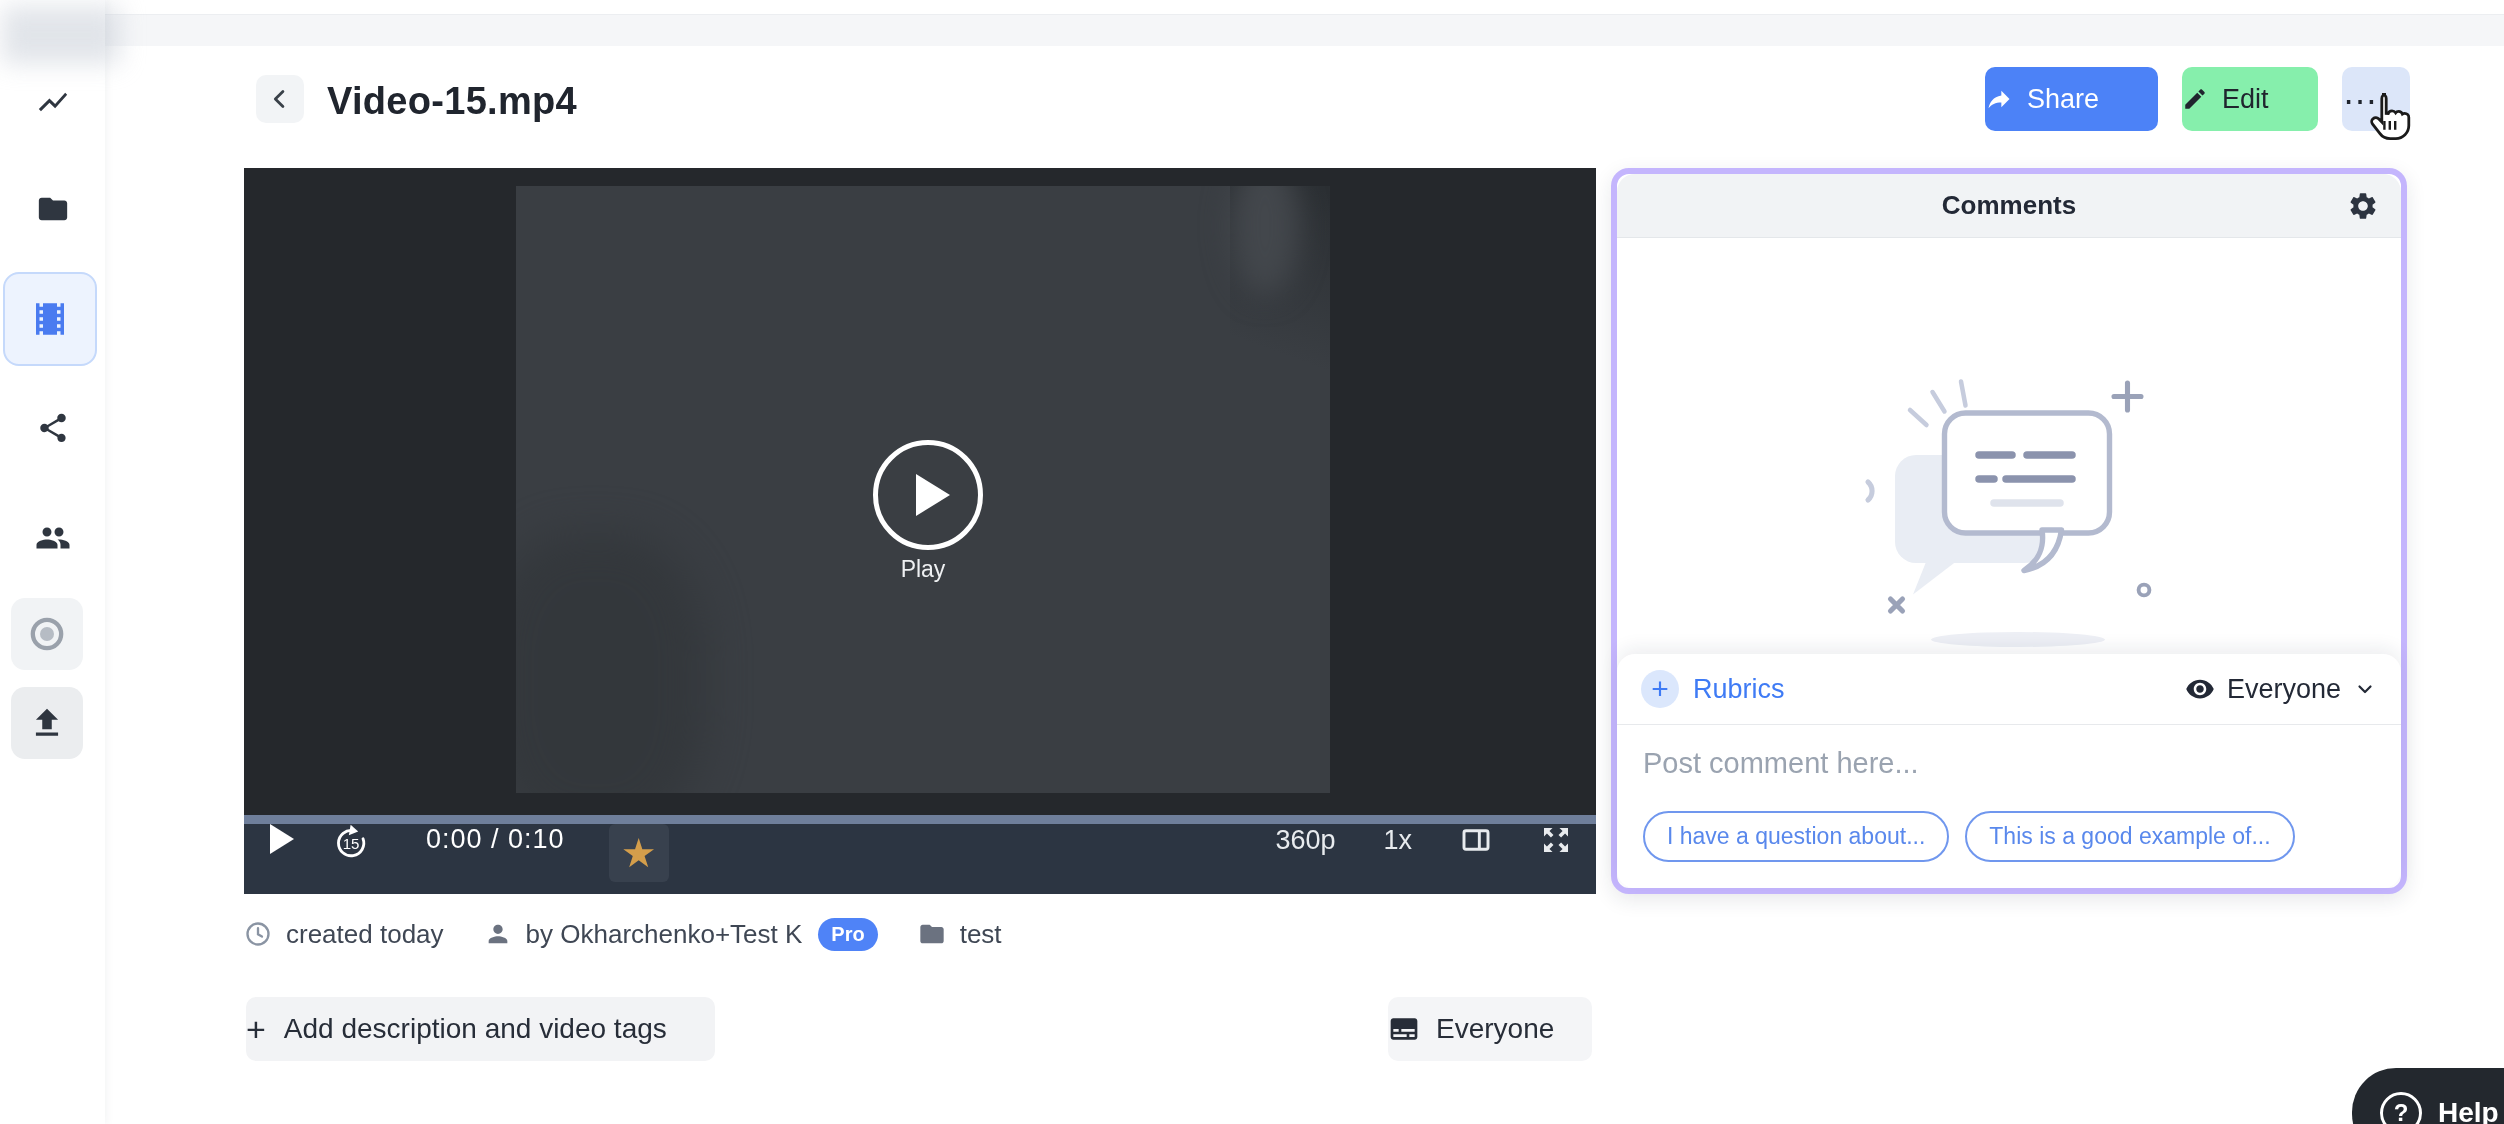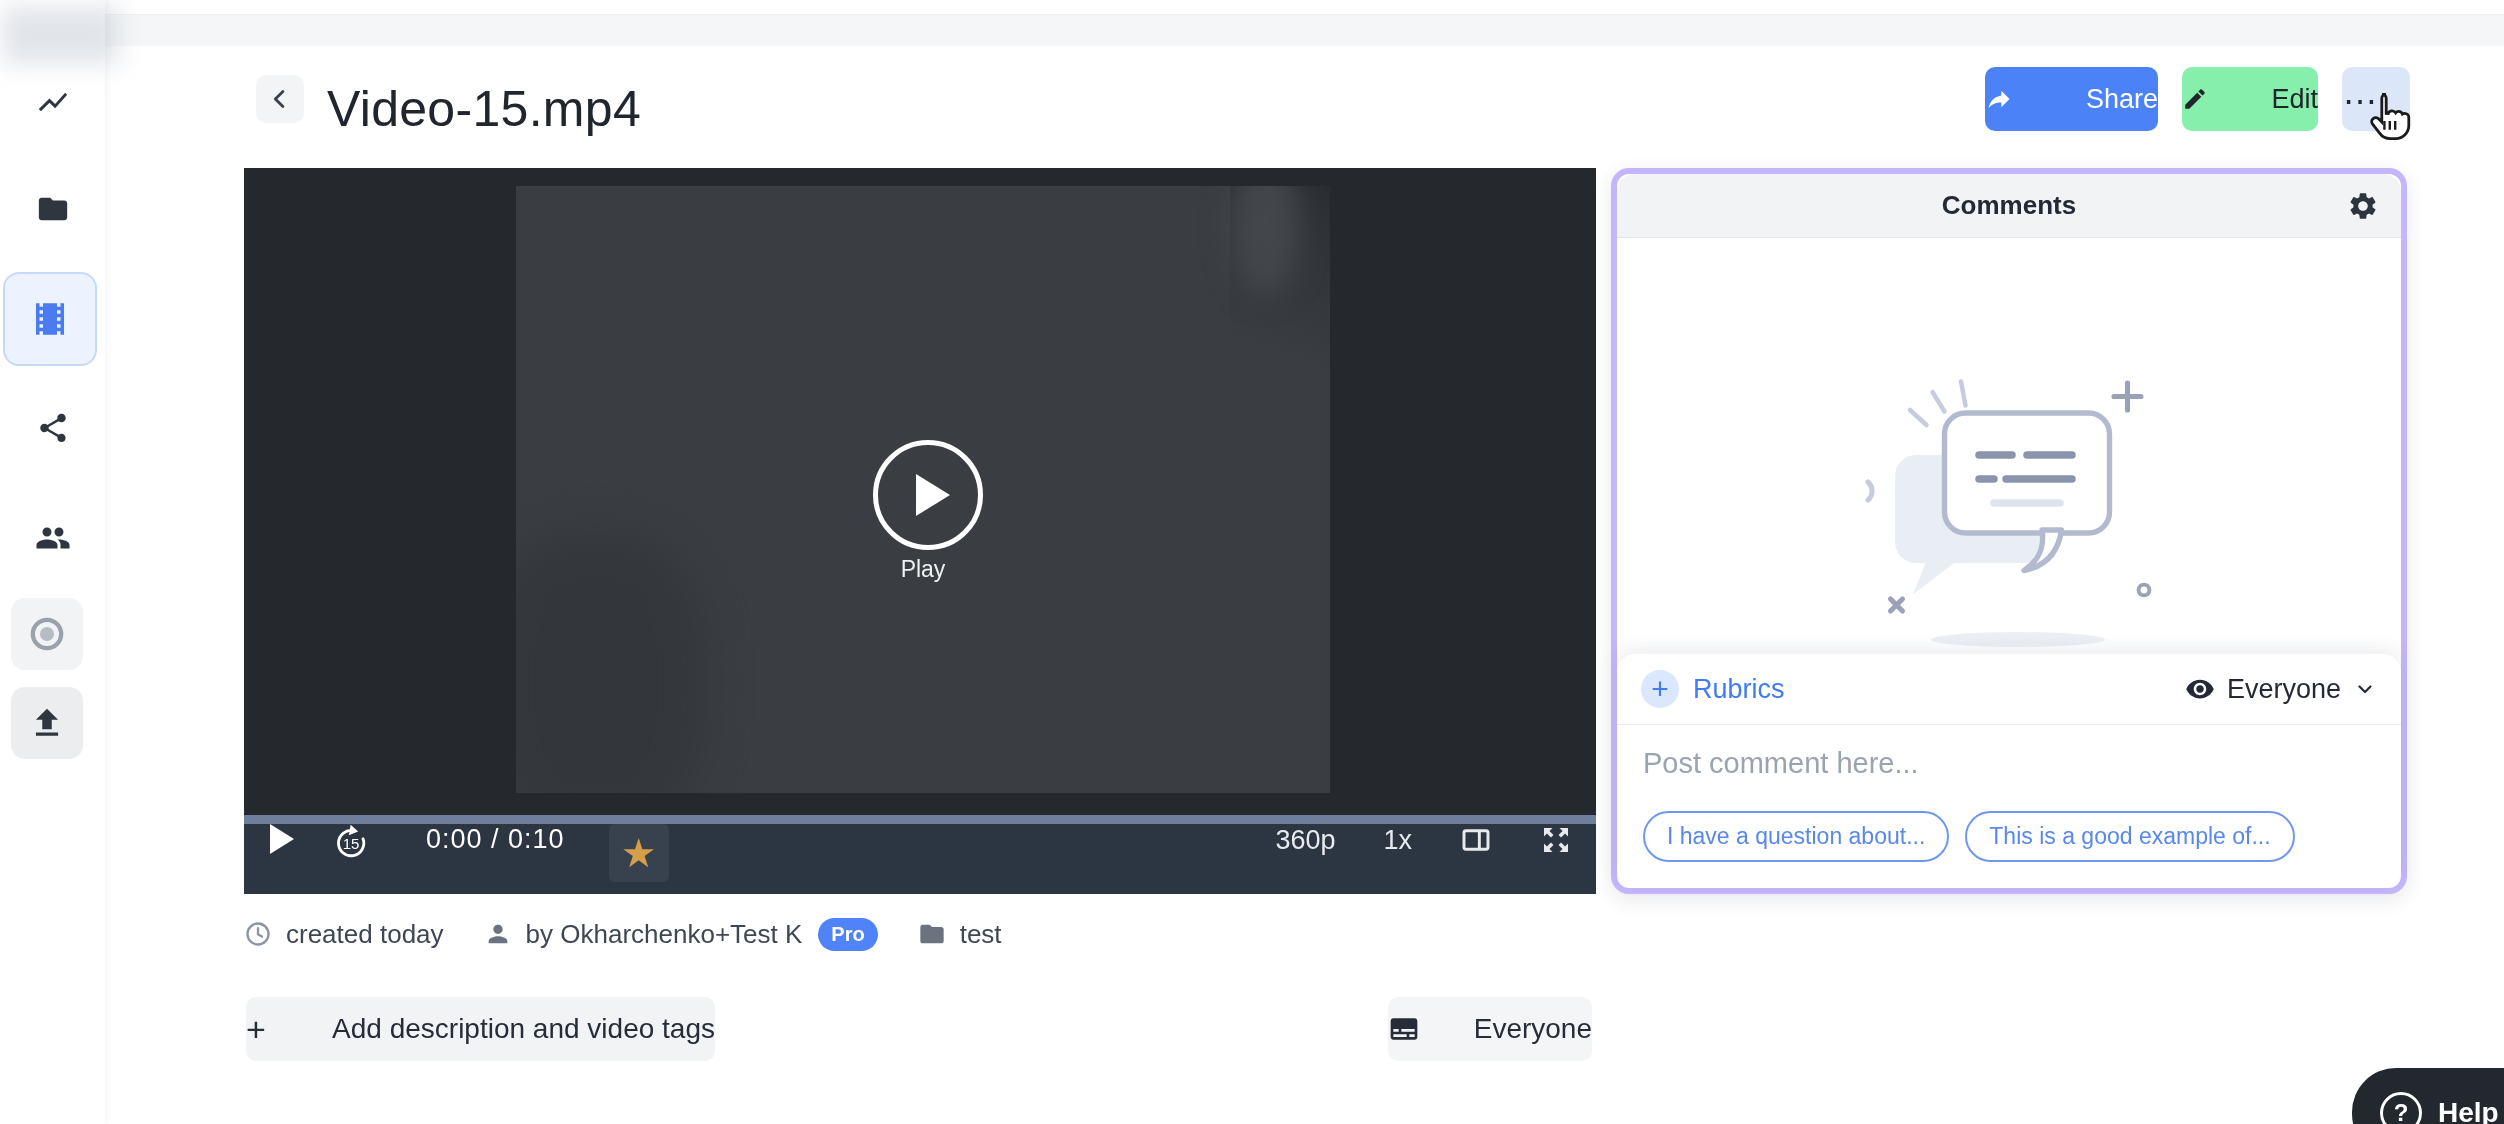--- a/index.html
+++ b/index.html
@@ -10,22 +10,22 @@
   .top-band{left:0;top:14px;width:2504px;height:31px;background:#f5f6f8;border-top:1px solid #eceef1;}
   
   .sidebar{left:0;top:0;width:105px;height:1124px;background:#fff;box-shadow:2px 0 8px rgba(20,30,50,.05);z-index:3;}
   .blur-logo{left:2px;top:6px;width:118px;height:58px;background:#c9cfd8;filter:blur(12px);opacity:.55;z-index:4;}
   .side-ic{left:0;width:105px;display:flex;justify-content:center;align-items:center;}
   .side-box{border-radius:14px;display:flex;justify-content:center;align-items:center;}
   .active-box{left:3px;top:272px;width:90px;height:90px;background:#edf3fe;border:2px solid #c5d9fb;border-radius:16px;}
   .grey-box{left:11px;width:72px;height:72px;background:#f1f3f5;}
   
   .back-btn{left:256px;top:75px;width:48px;height:48px;background:#f2f4f6;border-radius:10px;display:flex;align-items:center;justify-content:center;}
-  .page-title{left:327px;top:80px;font-size:50px;font-weight:400;color:#20252e;letter-spacing:.3px;}
-  .btn{display:flex;align-items:center;justify-content:space-between;border-radius:10px;box-sizing:border-box;}
+  .page-title{left:327px;top:80px;font-size:38px;font-weight:700;color:#20252e;letter-spacing:.3px;}
+  .btn{display:flex;align-items:center;justify-content:flex-start;border-radius:10px;box-sizing:border-box;}
   .share-btn{left:1985px;top:67px;width:173px;height:64px;background:#4c82f7;color:#fff;font-size:27px;gap:14px;}
   .edit-btn{left:2182px;top:67px;width:136px;height:64px;background:#86efac;color:#20252e;font-size:27px;gap:14px;}
   .more-btn{left:2342px;top:67px;width:68px;height:64px;background:#dce6f9;color:#20252e;}
   .more-dots{font-size:36px;line-height:0;margin-top:-14px;letter-spacing:2px;}
   
   .player{left:244px;top:168px;width:1352px;height:726px;background:#25282c;}
   .inner-video{left:272px;top:18px;width:814px;height:607px;background:#3a3e43;overflow:hidden;}
   .blob-tr{right:-10px;top:-20px;width:110px;height:260px;background:linear-gradient(200deg,#2b2f33 10%,rgba(43,47,51,0) 70%);}
   .blob-tr2{right:30px;top:-30px;width:70px;height:140px;background:#43474c;border-radius:50%;filter:blur(14px);}
   .blob-bl{left:-30px;bottom:-40px;width:220px;height:300px;background:#32363a;border-radius:40%;filter:blur(22px);opacity:.8;}

